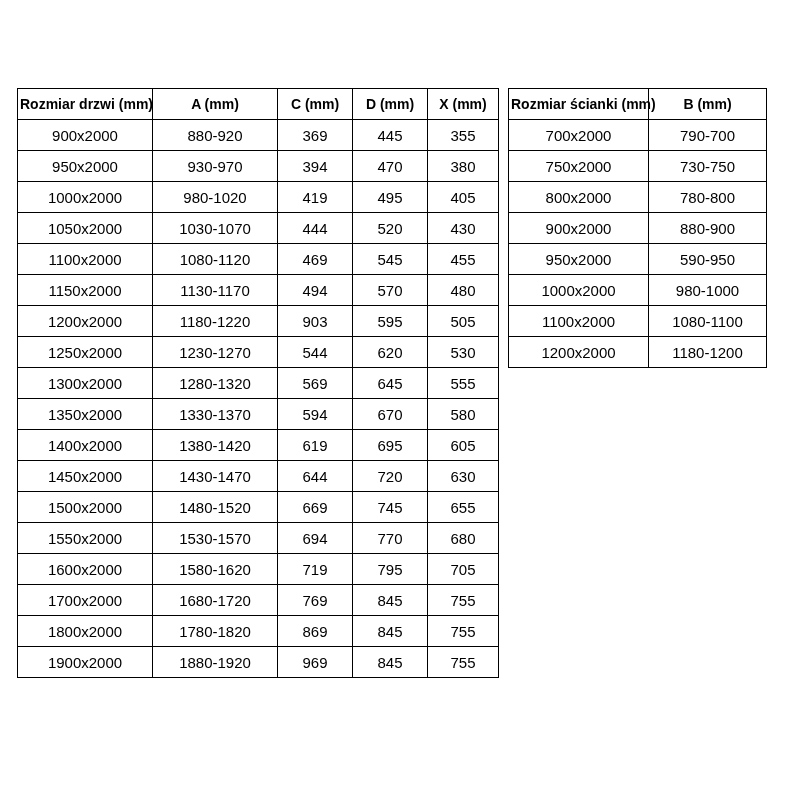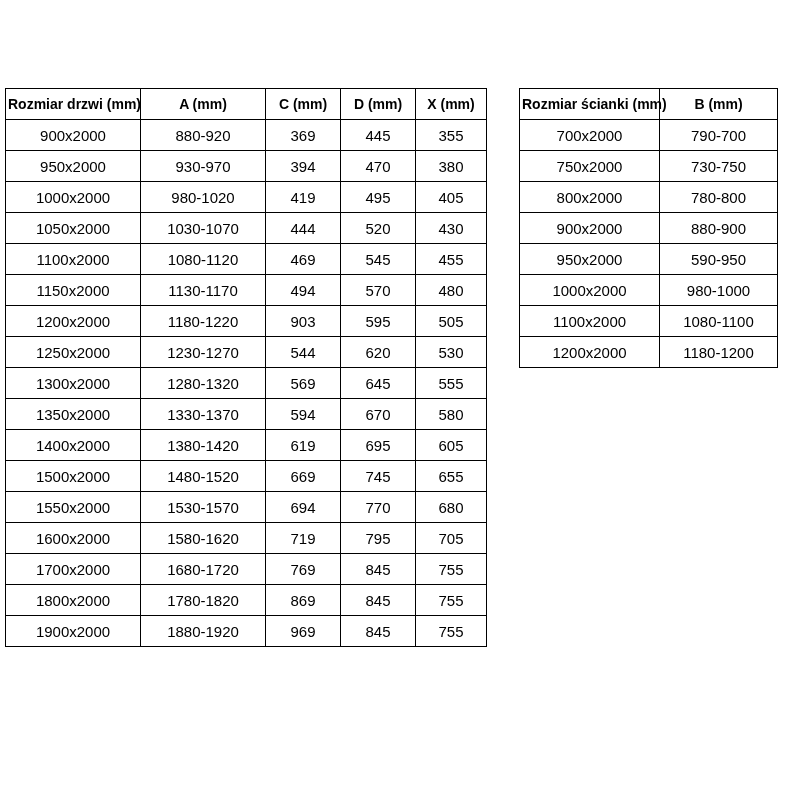--- a/index.html
+++ b/index.html
@@ -32,31 +32,31 @@
   }
   table.spec th {
     font-size: 14px;
     font-weight: bold;
   }
   table.spec td {
     font-size: 15px;
     font-weight: normal;
   }
   #doors-table {
-    left: 5px;
+    left: 17px;
     top: 88px;
     width: 481px;
   }
   #doors-table col.c0 { width: 135px; }
   #doors-table col.c1 { width: 125px; }
   #doors-table col.c2 { width: 75px; }
   #doors-table col.c3 { width: 75px; }
   #doors-table col.c4 { width: 71px; }
   #walls-table {
-    left: 519px;
+    left: 508px;
     top: 88px;
     width: 258px;
   }
   #walls-table col.c0 { width: 140px; }
   #walls-table col.c1 { width: 118px; }
 </style>
 </head>
 <body>
 
 <div class="page">
@@ -150,20 +150,27 @@
           <td>580</td>
         </tr>
         <tr>
           <td>1400x2000</td>
           <td>1380-1420</td>
           <td>619</td>
           <td>695</td>
           <td>605</td>
         </tr>
         <tr>
+          <td>1450x2000</td>
+          <td>1430-1470</td>
+          <td>644</td>
+          <td>720</td>
+          <td>630</td>
+        </tr>
+        <tr>
           <td>1500x2000</td>
           <td>1480-1520</td>
           <td>669</td>
           <td>745</td>
           <td>655</td>
         </tr>
         <tr>
           <td>1550x2000</td>
           <td>1530-1570</td>
           <td>694</td>

